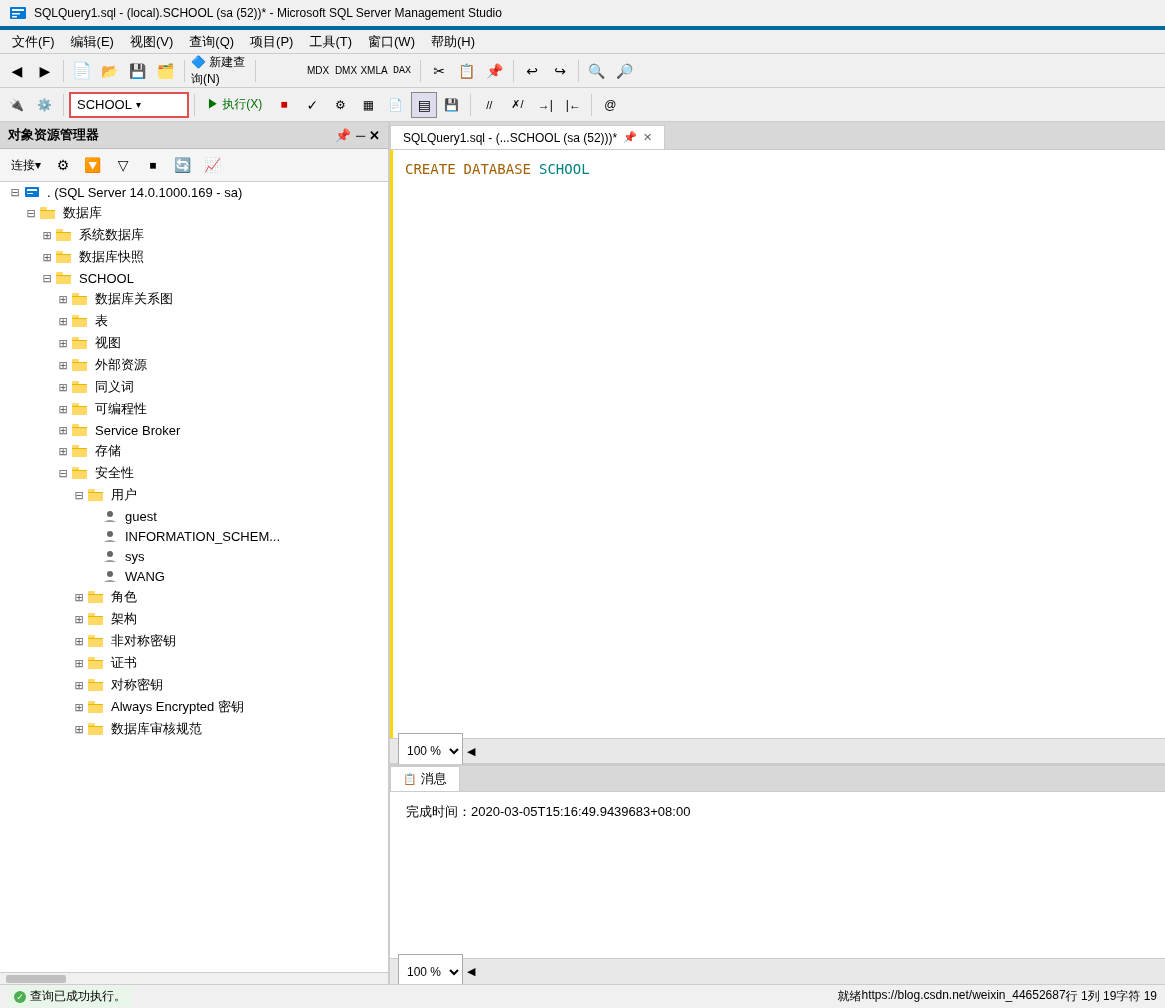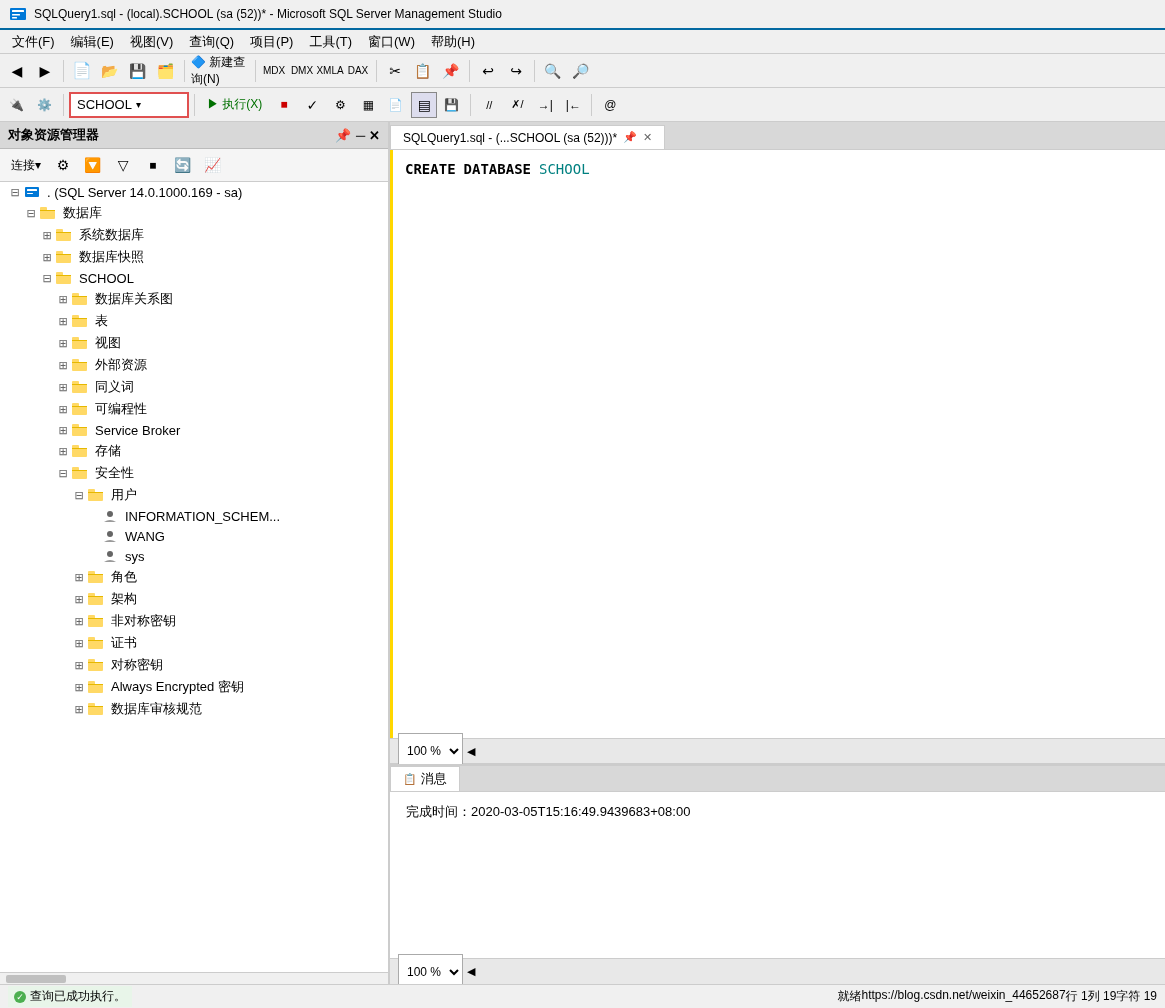--- a/index.html
+++ b/index.html
@@ -13,21 +13,21 @@
       color: #000;
     }
 
     
     .title-bar {
       background: #f0f0f0;
       height: 30px;
       display: flex;
       align-items: center;
       padding: 0 8px;
-      border-bottom: 2px solid #0369a1;
+      border-bottom: 4px solid #0369a1;
     }
     .title-bar-icon {
       width: 20px;
       height: 20px;
       margin-right: 6px;
       display: flex;
       align-items: center;
       justify-content: center;
     }
     .title-bar-text {
@@ -215,21 +215,21 @@
       overflow: auto;
       border-left: 3px solid #ffd700;
       min-height: 0;
     }
     .code-line {
       display: flex;
       align-items: center;
       gap: 8px;
       line-height: 1.6;
     }
-    .kw-blue { color: #000000; font-weight: bold; }
+    .kw-blue { color: #a16207; }
     .kw-cyan { color: #008080; }
 
     
     .zoom-bar {
       background: #e8e8e8;
       height: 26px;
       display: flex;
       align-items: center;
       padding: 0 8px;
       border-top: 1px solid #ccc;
@@ -370,24 +370,24 @@
   <div class="tb-btn">▶</div>
   <div class="tb-sep"></div>
 
   <div class="tb-btn" title="新建查询" style="font-size:16px;">📄</div>
   <div class="tb-btn" style="font-size:14px;">📂</div>
   <div class="tb-btn" style="font-size:14px;">💾</div>
   <div class="tb-btn" style="font-size:14px;">🗂️</div>
   <div class="tb-sep"></div>
   <div class="tb-btn" style="font-size:12px; width:60px;">🔷 新建查询(N)</div>
   <div class="tb-sep"></div>
-  <div class="tb-btn" style="font-size:10px;">MDX</div>
+  <div class="tb-btn" style="font-size:10px;margin-left:44px;">MDX</div>
   <div class="tb-btn" style="font-size:10px;">DMX</div>
   <div class="tb-btn" style="font-size:10px;">XMLA</div>
-  <div class="tb-btn" style="font-size:10px;">DAX</div>
+  <div class="tb-btn" style="font-size:10px;font-family:Liberation Mono, monospace;">DAX</div>
   <div class="tb-sep"></div>
   <div class="tb-btn">✂</div>
   <div class="tb-btn">📋</div>
   <div class="tb-btn">📌</div>
   <div class="tb-sep"></div>
   <div class="tb-btn">↩</div>
   <div class="tb-btn">↪</div>
   <div class="tb-sep"></div>
   <div class="tb-btn">🔍</div>
   <div class="tb-btn">🔎</div>
@@ -607,41 +607,51 @@
             <span style="margin-left: 3px;">用户</span>
           </div>
           <div class="tree-item" style="padding-left: 88px;">
             <span style="width: 14px; display: inline-block;"></span>
             <span class="tree-icon">
               <svg width="16" height="16">
                 <circle cx="8" cy="6" r="3" fill="#666"></circle>
                 <path d="M2 14 Q8 10 14 14" fill="#999"></path>
               </svg>
             </span>
-            <span style="margin-left: 3px;">INFORMATION_SCHEM...</span>
+            <span style="margin-left: 3px;">guest</span>
           </div>
           <div class="tree-item" style="padding-left: 88px;">
             <span style="width: 14px; display: inline-block;"></span>
             <span class="tree-icon">
               <svg width="16" height="16">
                 <circle cx="8" cy="6" r="3" fill="#666"></circle>
                 <path d="M2 14 Q8 10 14 14" fill="#999"></path>
               </svg>
             </span>
-            <span style="margin-left: 3px;">WANG</span>
+            <span style="margin-left: 3px;">INFORMATION_SCHEM...</span>
           </div>
           <div class="tree-item" style="padding-left: 88px;">
             <span style="width: 14px; display: inline-block;"></span>
             <span class="tree-icon">
               <svg width="16" height="16">
                 <circle cx="8" cy="6" r="3" fill="#666"></circle>
                 <path d="M2 14 Q8 10 14 14" fill="#999"></path>
               </svg>
             </span>
             <span style="margin-left: 3px;">sys</span>
+          </div>
+          <div class="tree-item" style="padding-left: 88px;">
+            <span style="width: 14px; display: inline-block;"></span>
+            <span class="tree-icon">
+              <svg width="16" height="16">
+                <circle cx="8" cy="6" r="3" fill="#666"></circle>
+                <path d="M2 14 Q8 10 14 14" fill="#999"></path>
+              </svg>
+            </span>
+            <span style="margin-left: 3px;">WANG</span>
           </div>
           <div class="tree-item" style="padding-left: 72px;">
             <span class="expand-btn" style="font-size: 11px; margin-right: 2px;">⊞</span>
             <span class="tree-icon">
               <svg width="16" height="14">
                 <rect x="0" y="4" width="15" height="9" rx="1" fill="#ffd966"></rect>
                 <rect x="0" y="1" width="7" height="4" rx="1" fill="#ffd966"></rect>
                 <rect x="0" y="4" width="15" height="1" fill="#e6b800"></rect>
               </svg>
             </span>

